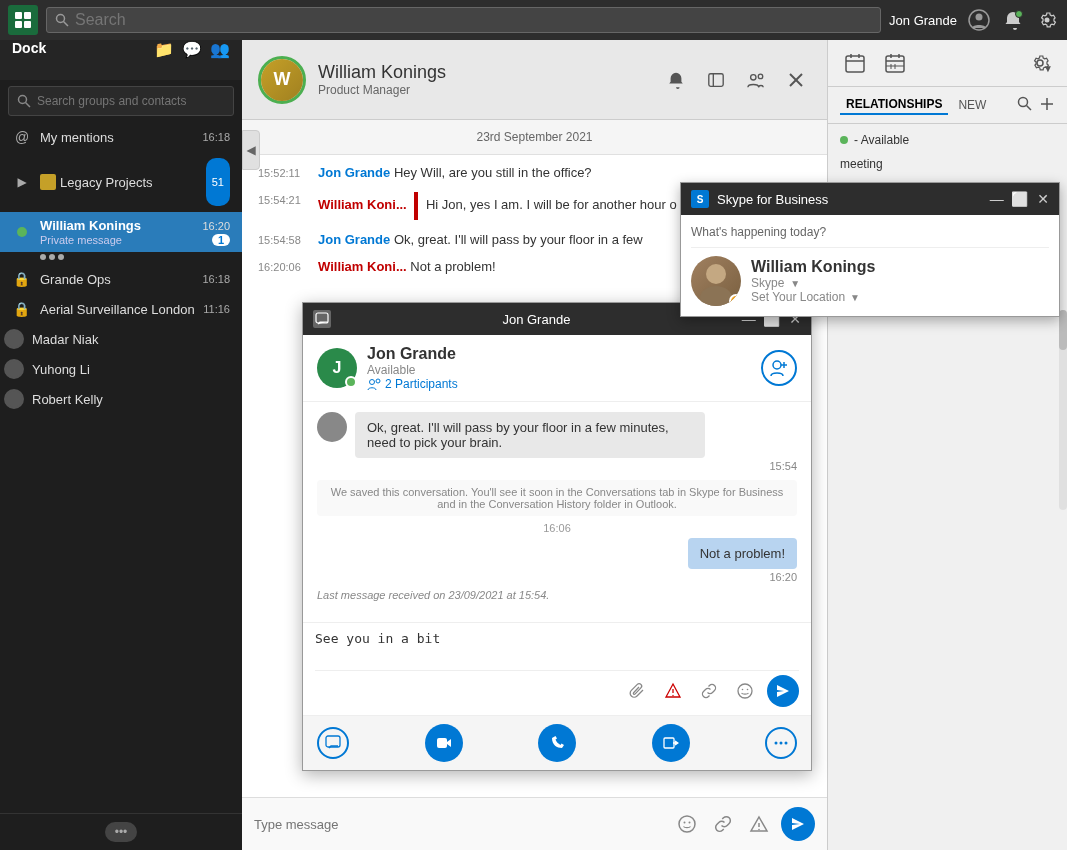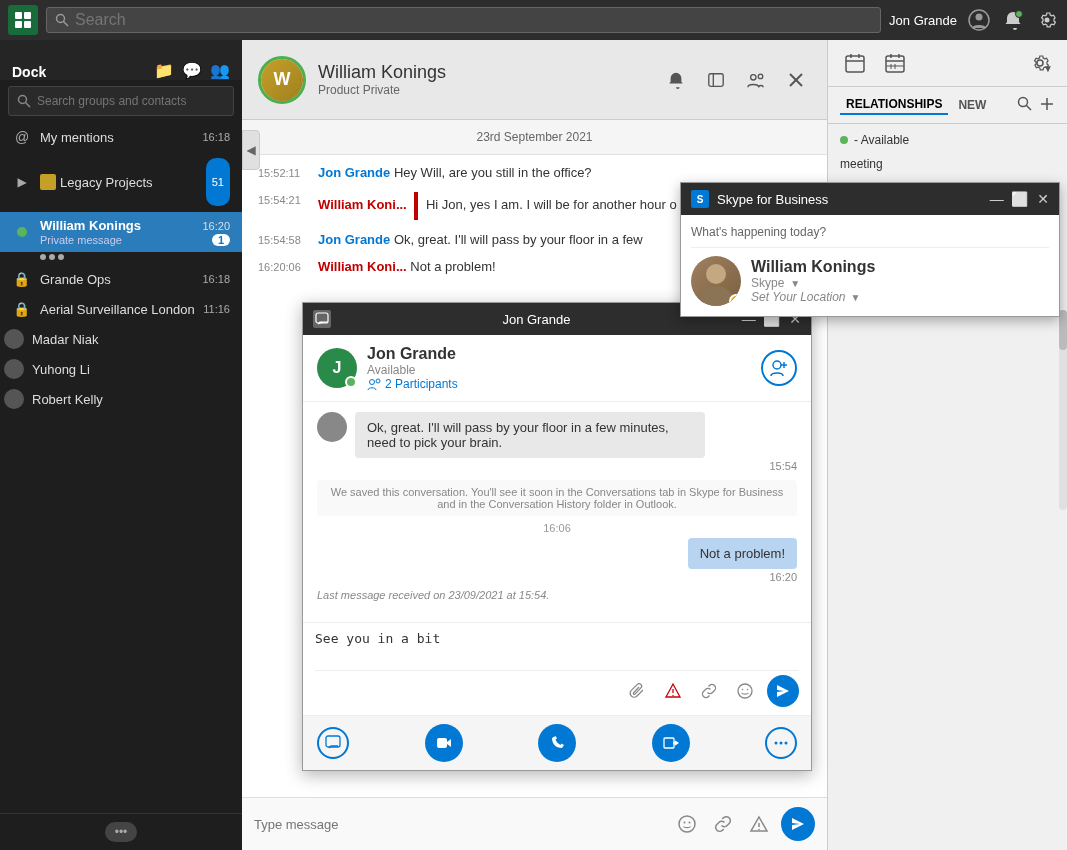--- a/index.html
+++ b/index.html
@@ -13,21 +13,21 @@
     .top-bar-search input { background: transparent; border: none; outline: none; color: #ccc; font-size: 16px; flex: 1; }
     .top-bar-right { display: flex; align-items: center; gap: 10px; color: #ccc; }
     .top-bar-username { color: #fff; font-size: 13px; }
     .top-bar-icon { width: 24px; height: 24px; display: flex; align-items: center; justify-content: center; cursor: pointer; color: #ccc; }
 
     
     .main-layout { display: flex; flex: 1; overflow: hidden; }
 
     
     .sidebar { width: 242px; background: #1e1e1e; color: #fff; display: flex; flex-direction: column; flex-shrink: 0; }
-    .sidebar-header { height: 40px; display: flex; align-items: flex-end; padding: 0 12px; gap: 8px; background: #252525; }
+    .sidebar-header { height: 40px; display: flex; align-items: flex-start; padding: 0 12px; gap: 8px; background: #252525; }
     .sidebar-dock-title { font-size: 14px; font-weight: 600; color: #fff; flex: 1; }
     .sidebar-header-icons { display: flex; gap: 8px; }
     .sidebar-header-icon { color: #aaa; cursor: pointer; font-size: 16px; }
     .sidebar-search { padding: 6px 8px; background: #1e1e1e; }
     .sidebar-search-inner { background: #2a2a2a; border: 1px solid #444; border-radius: 3px; display: flex; align-items: center; padding: 4px 8px; gap: 6px; height: 30px; }
     .sidebar-search-inner input { background: transparent; border: none; outline: none; color: #ccc; font-size: 12px; flex: 1; }
     .sidebar-search-inner svg { color: #888; }
 
     .sidebar-item { display: flex; align-items: center; padding: 6px 12px; cursor: pointer; min-height: 30px; }
     .sidebar-item-icon { width: 20px; margin-right: 8px; display: flex; align-items: center; justify-content: center; flex-shrink: 0; }
@@ -71,21 +71,21 @@
     .chat-input-row { display: flex; align-items: center; gap: 8px; }
     .chat-input { flex: 1; height: 36px; border: none; background: transparent; outline: none; font-size: 13px; color: #333; }
     .chat-input-icons { display: flex; gap: 8px; align-items: center; }
     .chat-input-icon { width: 28px; height: 28px; display: flex; align-items: center; justify-content: center; cursor: pointer; color: #666; }
     .chat-send-btn { width: 34px; height: 34px; background: #0078d4; border-radius: 50%; display: flex; align-items: center; justify-content: center; cursor: pointer; }
 
     
     .right-panel { width: 240px; background: #f0f0f0; border-left: 1px solid #ccc; display: flex; flex-direction: column; }
     .right-panel-header { padding: 8px 12px; border-bottom: 1px solid #ccc; display: flex; align-items: center; gap: 6px; }
     .right-panel-tabs { display: flex; align-items: center; gap: 4px; flex: 1; font-size: 12px; }
-    .right-panel-tab { padding: 2px 6px; cursor: pointer; color: #555; font-weight: bold; }
+    .right-panel-tab { padding: 2px 6px; cursor: pointer; color: #555; }
     .right-panel-tab.active { font-weight: 600; color: #000; border-bottom: 2px solid #0078d4; }
     .right-panel-search-btn { cursor: pointer; color: #555; }
 
     .right-panel-icons-row { display: flex; align-items: center; padding: 8px 12px; gap: 10px; border-bottom: 1px solid #ccc; }
     .rp-icon { width: 30px; height: 30px; display: flex; align-items: center; justify-content: center; cursor: pointer; color: #555; font-size: 20px; }
     .rp-gear { position: relative; }
 
     .right-panel-list { flex: 1; overflow-y: auto; padding: 4px 0; }
     .rp-item { padding: 5px 12px; font-size: 12px; color: #333; cursor: pointer; display: flex; align-items: center; gap: 6px; }
     .rp-status-dot { width: 8px; height: 8px; border-radius: 50%; flex-shrink: 0; }
@@ -100,21 +100,21 @@
     .sfb-popup-ctrl { cursor: pointer; color: #ccc; font-size: 14px; }
     .sfb-body { padding: 10px; }
     .sfb-status-bar { font-size: 12px; color: #666; padding-bottom: 8px; border-bottom: 1px solid #eee; margin-bottom: 8px; }
     .sfb-user-row { display: flex; align-items: center; gap: 10px; }
     .sfb-avatar { width: 50px; height: 50px; border-radius: 50%; background: #8b7355; overflow: hidden; flex-shrink: 0; position: relative; }
     .sfb-avatar-inner { width: 100%; height: 100%; background: linear-gradient(135deg, #a08060, #7a6040); display: flex; align-items: center; justify-content: center; }
     .sfb-avatar-badge { position: absolute; bottom: 0; right: 0; width: 14px; height: 14px; background: #f5a623; border-radius: 50%; border: 2px solid #fff; display: flex; align-items: center; justify-content: center; font-size: 8px; color: #fff; }
     .sfb-user-info { flex: 1; }
     .sfb-user-name { font-size: 16px; font-weight: 600; color: #333; }
     .sfb-user-status { display: flex; align-items: center; gap: 6px; font-size: 12px; color: #888; }
-    .sfb-user-location { font-size: 12px; color: #888; display: flex; align-items: center; gap: 5px; font-style: italic; }
+    .sfb-user-location { font-size: 12px; color: #888; display: flex; align-items: center; gap: 5px; }
     .sfb-chevron { font-size: 10px; color: #888; cursor: pointer; }
 
     
     .chat-window { position: absolute; top: 302px; left: 302px; width: 510px; background: #fff; border: 1px solid #999; box-shadow: 0 4px 16px rgba(0,0,0,0.3); z-index: 90; display: flex; flex-direction: column; }
     .cw-title { background: #2d2d2d; color: #fff; padding: 0 10px; display: flex; align-items: center; height: 32px; gap: 8px; }
     .cw-title-icon { width: 18px; height: 18px; background: #666; border-radius: 2px; display: flex; align-items: center; justify-content: center; }
     .cw-title-text { flex: 1; font-size: 13px; text-align: center; }
     .cw-controls { display: flex; gap: 8px; }
     .cw-ctrl { cursor: pointer; color: #ccc; font-size: 14px; }
     .cw-ctrl.close { color: #ccc; }
@@ -290,21 +290,21 @@
     <div style="position:absolute;left:242px;top:130px;z-index:5;background:#e0e0e0;width:18px;height:40px;display:flex;align-items:center;justify-content:center;cursor:pointer;border-radius:0 4px 4px 0;border:1px solid #ccc;">
       <span style="font-size:12px;color:#666;">◀</span>
     </div>
 
     <div class="chat-header">
       <div class="chat-header-avatar">
         <div style="width:100%;height:100%;background:linear-gradient(135deg,#c5a028,#a08020);display:flex;align-items:center;justify-content:center;font-size:18px;color:#fff;font-weight:600;">W</div>
       </div>
       <div class="chat-header-info">
         <div class="chat-header-name">William Konings</div>
-        <div class="chat-header-title">Product Private</div>
+        <div class="chat-header-title">Product Manager</div>
       </div>
       <div class="chat-header-actions">
         <div class="chat-header-action">
           <svg width="18" height="18" viewBox="0 0 20 20" fill="#555">
               <path d="M10 2a6 6 0 00-6 6v4l-1.5 2H17.5L16 12V8a6 6 0 00-6-6zm0 16a2 2 0 004 0"></path>
             </svg>
         </div>
         <div class="chat-header-action">
           <svg width="18" height="18" viewBox="0 0 20 20" fill="#555">
               <rect x="2" y="3" width="16" height="14" rx="2" stroke="#555" stroke-width="1.5" fill="none"></rect>

